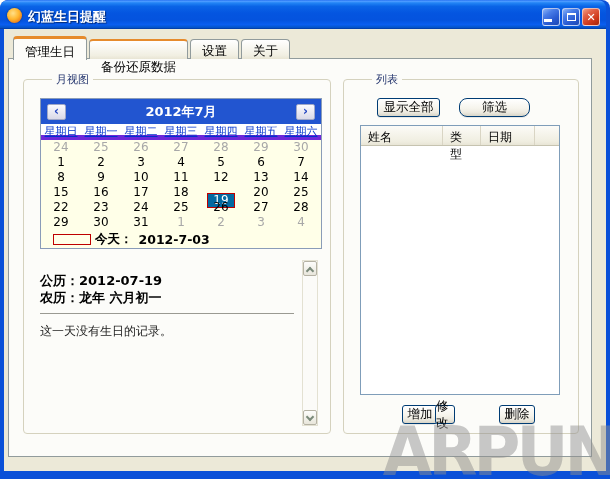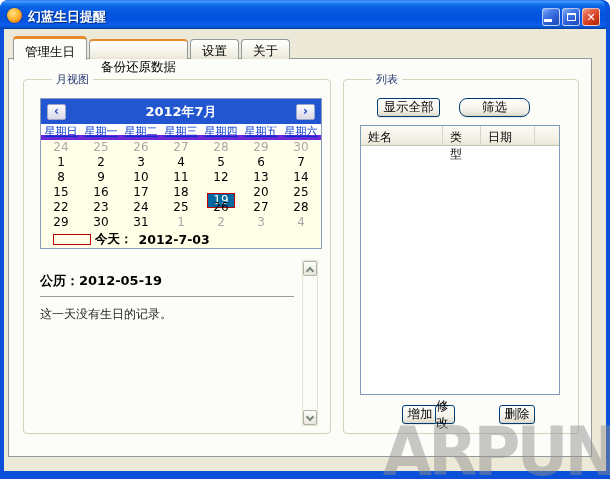--- a/index.html
+++ b/index.html
@@ -212,21 +212,22 @@
             </div>
           <div class="cal-today-row">
             <span class="today-box"></span>
             <span class="today-label">今天：</span>
             <span class="today-value">2012-7-03</span>
           </div>
         </div>
 
         <div class="info">
           <div class="info-text">
-            <div class="info-line"><span>公历：</span><span>2012-05-19</span></div>
+            <div class="info-line"><span>公历：</span><span>2012-07-19</span></div>
+            <div class="info-line"><span>农历：</span><span>龙年 六月初一</span></div>
             <div class="info-divider"></div>
             <div class="info-record">这一天没有生日的记录。</div>
           </div>
           <div class="scrollbar">
             <span class="sb-btn">
                 <span class="chev up"></span>
               </span>
             <span class="sb-btn">
                 <span class="chev down"></span>
               </span>

